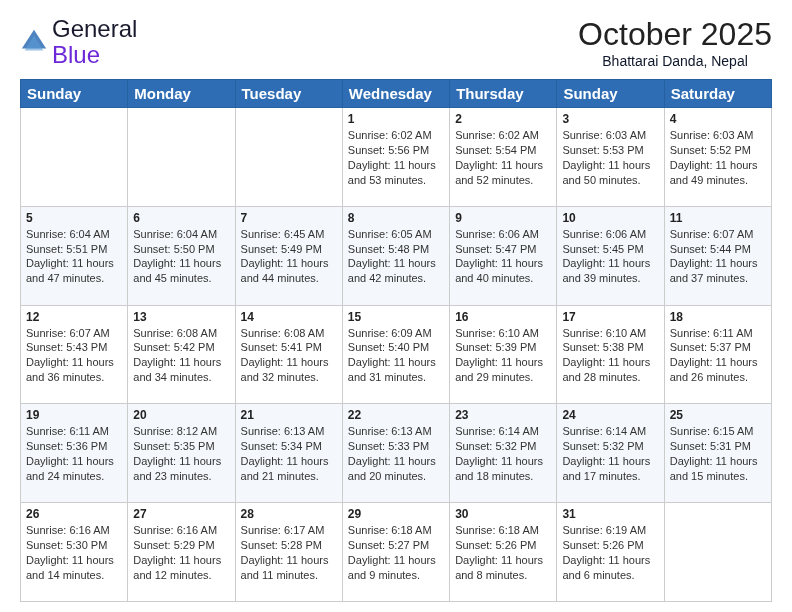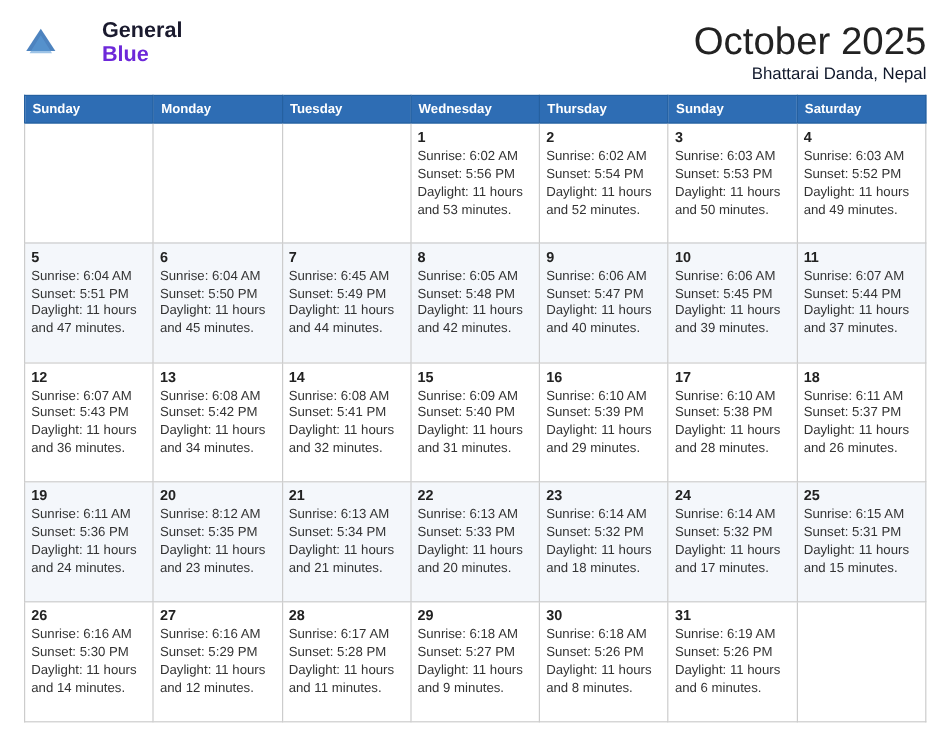--- a/index.html
+++ b/index.html
@@ -22,56 +22,55 @@
       justify-content: space-between;
       align-items: flex-start;
       margin-bottom: 10px;
     }
     .logo {
       display: flex;
       align-items: center;
       gap: 4px;
     }
     .logo-text {
-      font-size: 18px;
-      font-weight: bold;
+      font-size: 24px;
+      font-weight: normal;
       color: #1a1a2e;
       line-height: 1.1;
-      margin-left: 33px;
     }
     .logo-text span {
       color: #6d28d9;
     }
     .logo-icon {
       width: 28px;
       height: 28px;
     }
     .title-block {
-      text-align: right;
+      text-align: center;
     }
     .cal-title {
       font-size: 32px;
       font-weight: 300;
       color: #222;
     }
     .cal-subtitle {
       font-size: 14px;
       color: #0f172a;
     }
     .calendar {
       flex: 1;
       border: 1px solid #ccc;
       border-collapse: collapse;
       width: 100%;
       table-layout: fixed;
     }
     .calendar th {
       background: #2e6db4;
       color: #fff;
-      font-size: 11px;
+      font-size: 15px;
       font-weight: bold;
       text-align: left;
       padding: 5px 6px;
       border: 1px solid #2560a0;
     }
     .calendar td {
       border: 1px solid #ccc;
       vertical-align: top;
       padding: 4px 5px;
       font-size: 9.5px;

